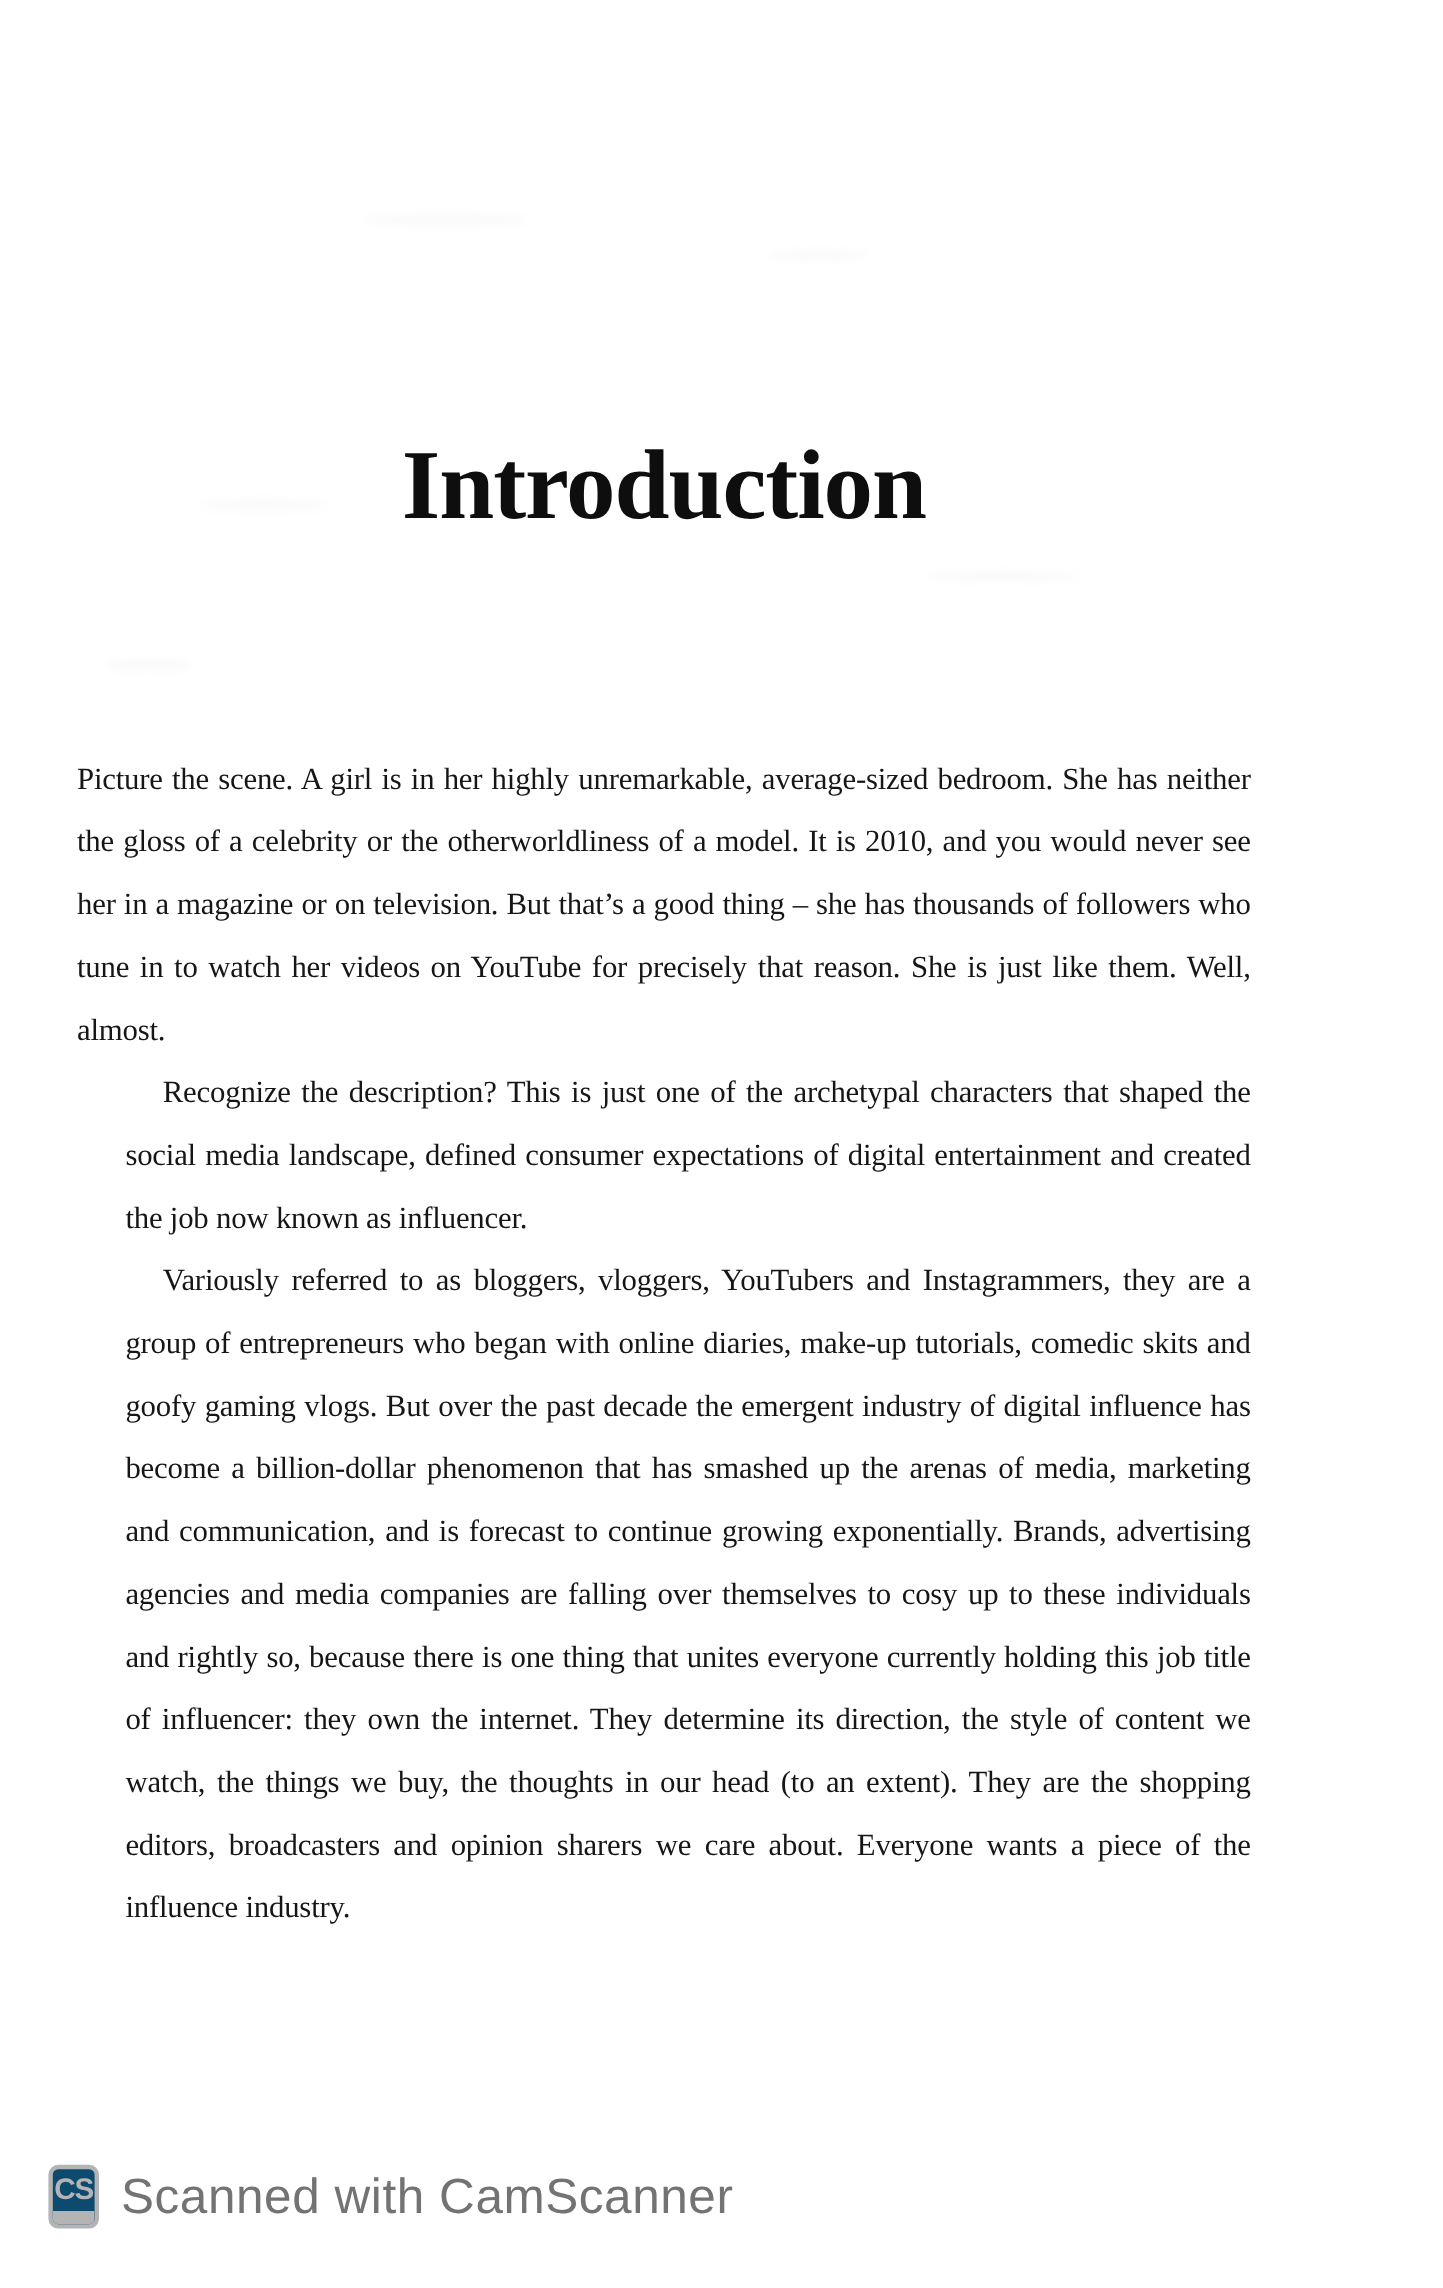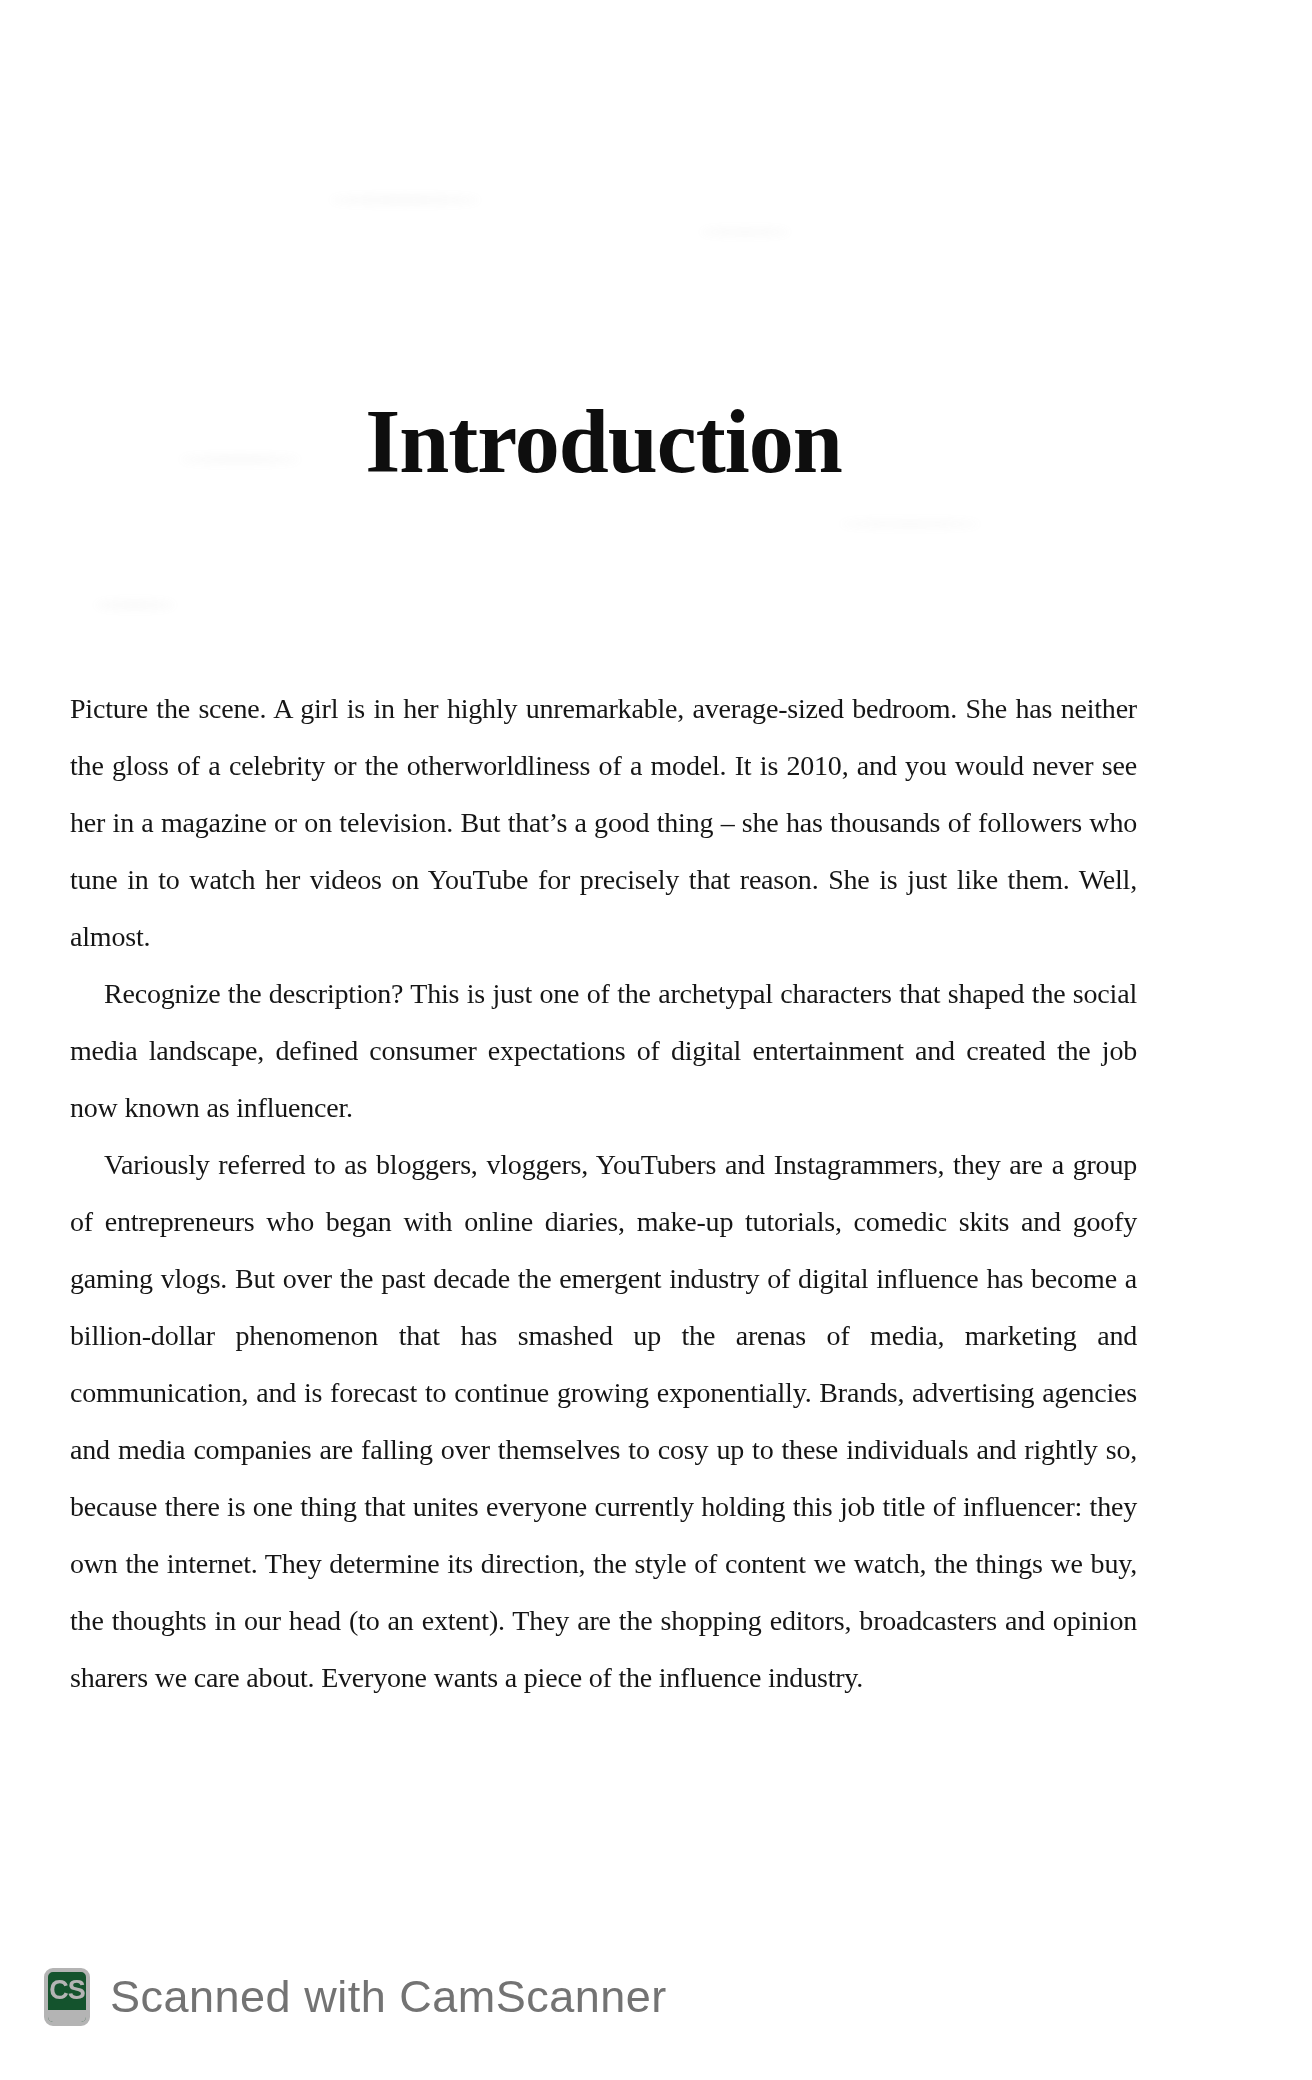--- a/index.html
+++ b/index.html
@@ -49,36 +49,37 @@
     font-size: 28px;
     line-height: 57px;
     letter-spacing: -0.2px;
   }
   .body-text p {
     margin: 0;
     text-align: justify;
   }
   .body-text p.indent {
     text-indent: 34px;
+    margin-left: 44px;
   }
   .scan-footer {
     position: absolute;
     left: 44px;
     top: 1968px;
     display: flex;
     align-items: center;
     gap: 20px;
   }
   .cs-logo {
     position: relative;
     width: 38px;
     height: 50px;
     border: 4px solid #b4b4b4;
     border-radius: 9px;
-    background: #14532d;
+    background: #0c4a6e;
     overflow: hidden;
     flex: 0 0 auto;
   }
   .cs-logo .cs-letters {
     display: block;
     width: 100%;
     text-align: center;
     margin-top: 2px;
     font-family: "Liberation Sans", sans-serif;
     font-weight: 700;

